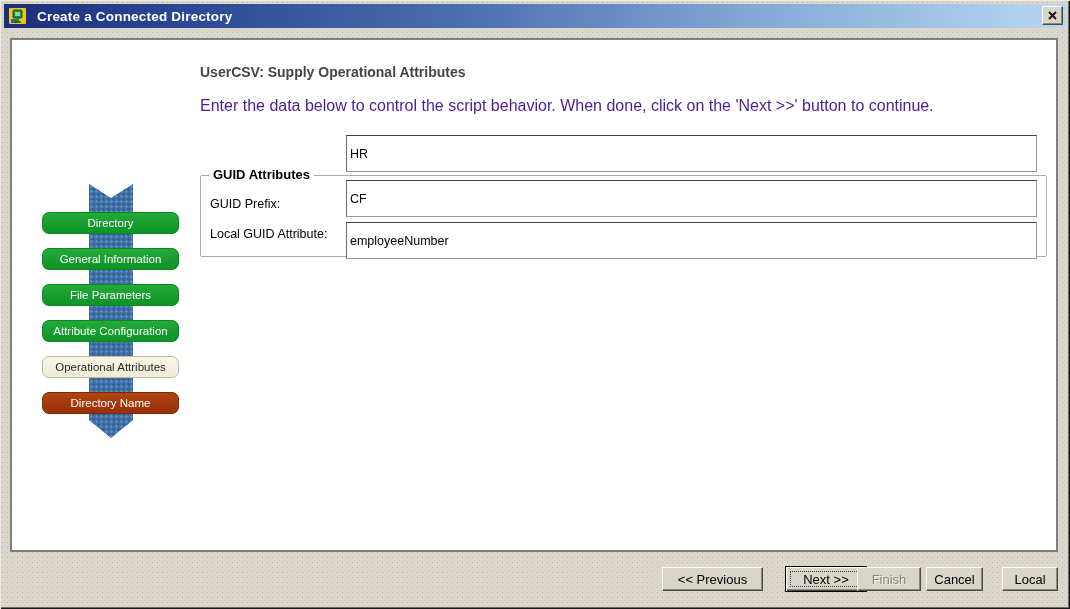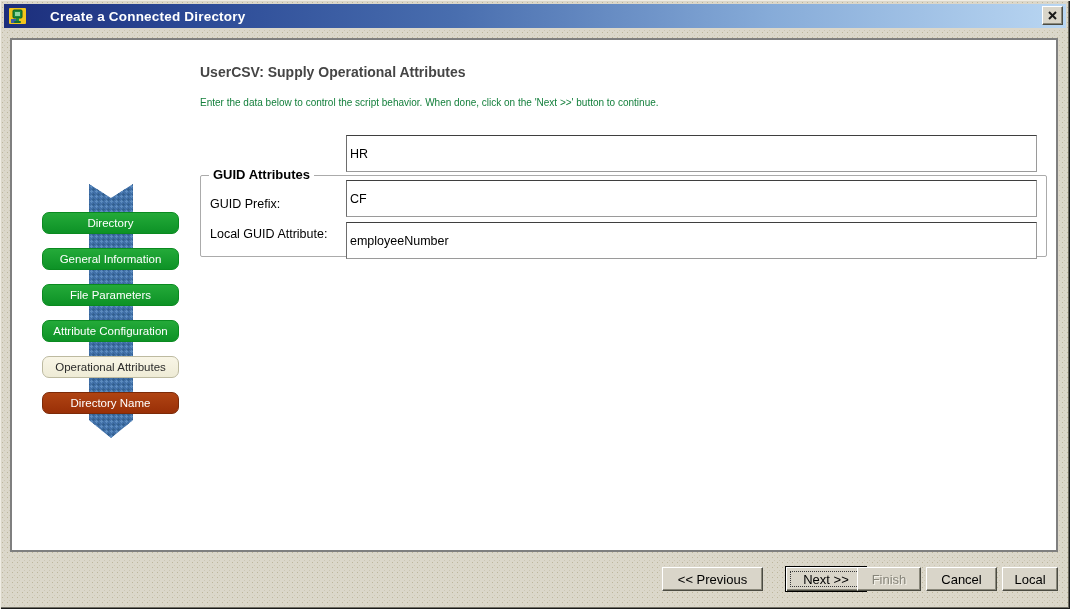--- a/index.html
+++ b/index.html
@@ -18,21 +18,21 @@
   }
 
   
   .titlebar {
     position:absolute; left:4px; top:4px; right:4px; height:24px;
     background:linear-gradient(90deg,#1c2e7c 0%,#2c4a96 18%,#486dae 42%,#86abd8 72%,#b9d6f2 100%);
     display:flex; align-items:center; padding:0 3px;
   }
   .app-icon { width:17px; height:16px; margin-left:2px; flex:0 0 auto; }
   .title-text {
-    color:#ffffff; font-weight:bold; font-size:13.5px; margin-left:24px;
+    color:#ffffff; font-weight:bold; font-size:13.5px; margin-left:11px;
     letter-spacing:0.2px; white-space:nowrap;
   }
   .close-btn {
     position:absolute; right:3px; top:2px; width:21px; height:19px;
     background:#d9d5c9;
     border:1px solid; border-color:#ffffff #4b4b42 #4b4b42 #ffffff;
     box-shadow: inset -1px -1px 0 #8a887b;
     display:flex; align-items:center; justify-content:center;
     cursor:default;
   }
@@ -42,21 +42,21 @@
     position:absolute; left:10px; top:38px; width:1048px; height:514px;
     background:#ffffff; border:2px solid #7f7f7f;
   }
 
   .heading {
     position:absolute; left:188px; top:24px;
     font-size:14px; font-weight:bold; color:#454545;
   }
   .instructions {
     position:absolute; left:188px; top:57px;
-    font-size:10px; color:#15803d;
+    font-size:16px; color:#4c1d95;
   }
 
   .field-label { position:absolute; font-size:12.5px; color:#000; }
   .text-input {
     position:absolute; left:334px; width:691px; height:37px;
     background:#fff; color:#000;
     border:1px solid #9a9a9a; border-top-color:#3f3f3f; border-left-color:#6d6d6d;
     font-family:"Liberation Sans","DejaVu Sans",sans-serif;
     font-size:12.5px; padding:12px 3px;
     outline:none;
@@ -120,21 +120,21 @@
   .win-btn.default .focus-rect {
     display:flex; align-items:center; justify-content:center;
     width:calc(100% - 7px); height:calc(100% - 8px);
     border:1px dotted #3a3a3a;
   }
   .win-btn.disabled { color:#87857a; text-shadow:1px 1px 0 #f4f2ea; }
 
   .btn-previous { left:662px; width:101px; }
   .btn-next     { left:769px; width:82px;margin-left:16px;  }
   .btn-finish   { left:857px; width:64px;  }
-  .btn-cancel   { left:926px; width:71px;  }
+  .btn-cancel   { left:926px; width:57px;  }
   .btn-help     { left:1002px; width:56px; }
 </style>
 </head>
 <body>
 
 <div class="dialog">
 
   <div class="titlebar">
     <svg class="app-icon" viewBox="0 0 17 16" xmlns="http://www.w3.org/2000/svg">
       <rect x="0" y="0" width="17" height="16" rx="1" fill="#f2c51c"></rect>

